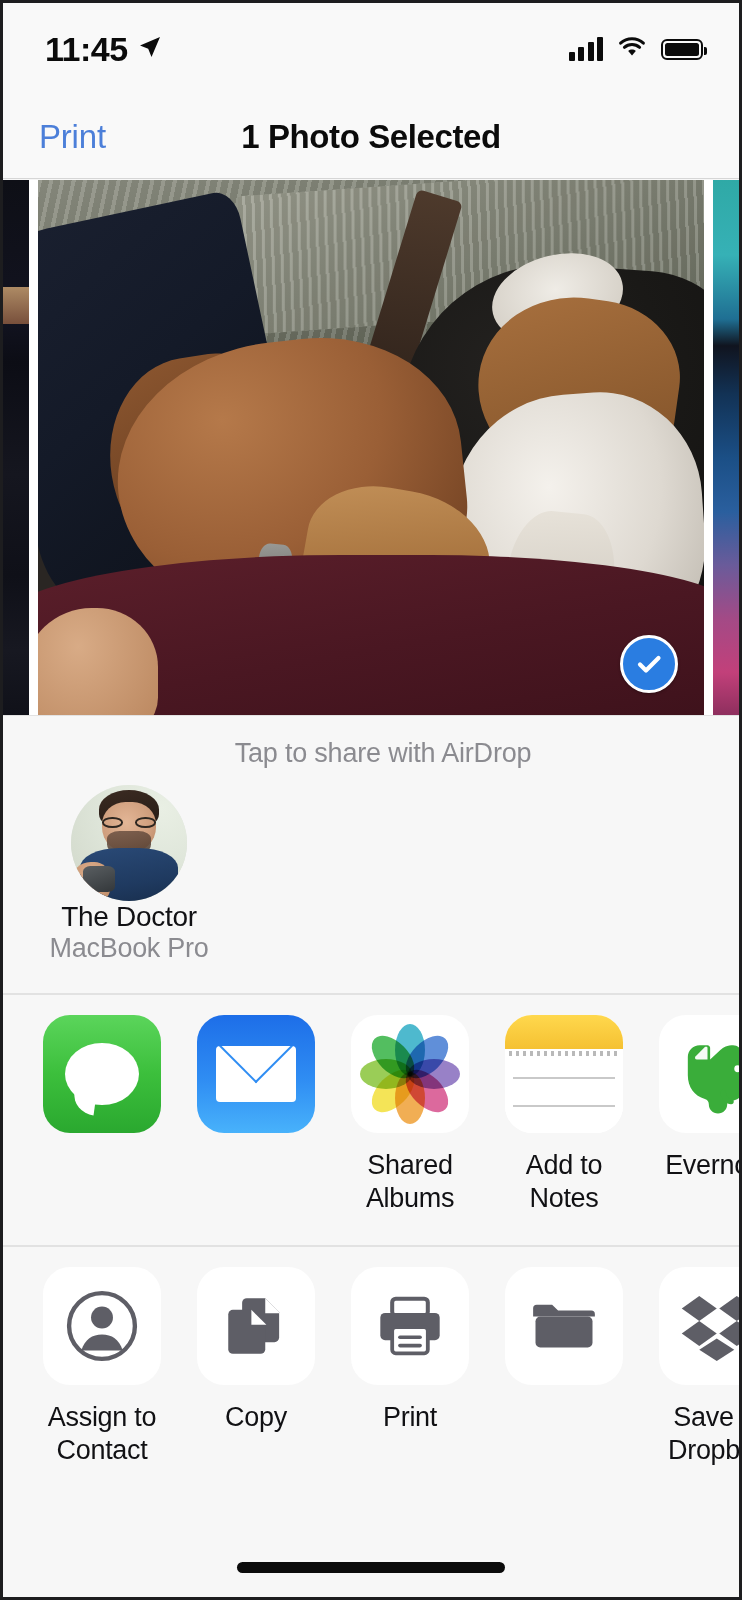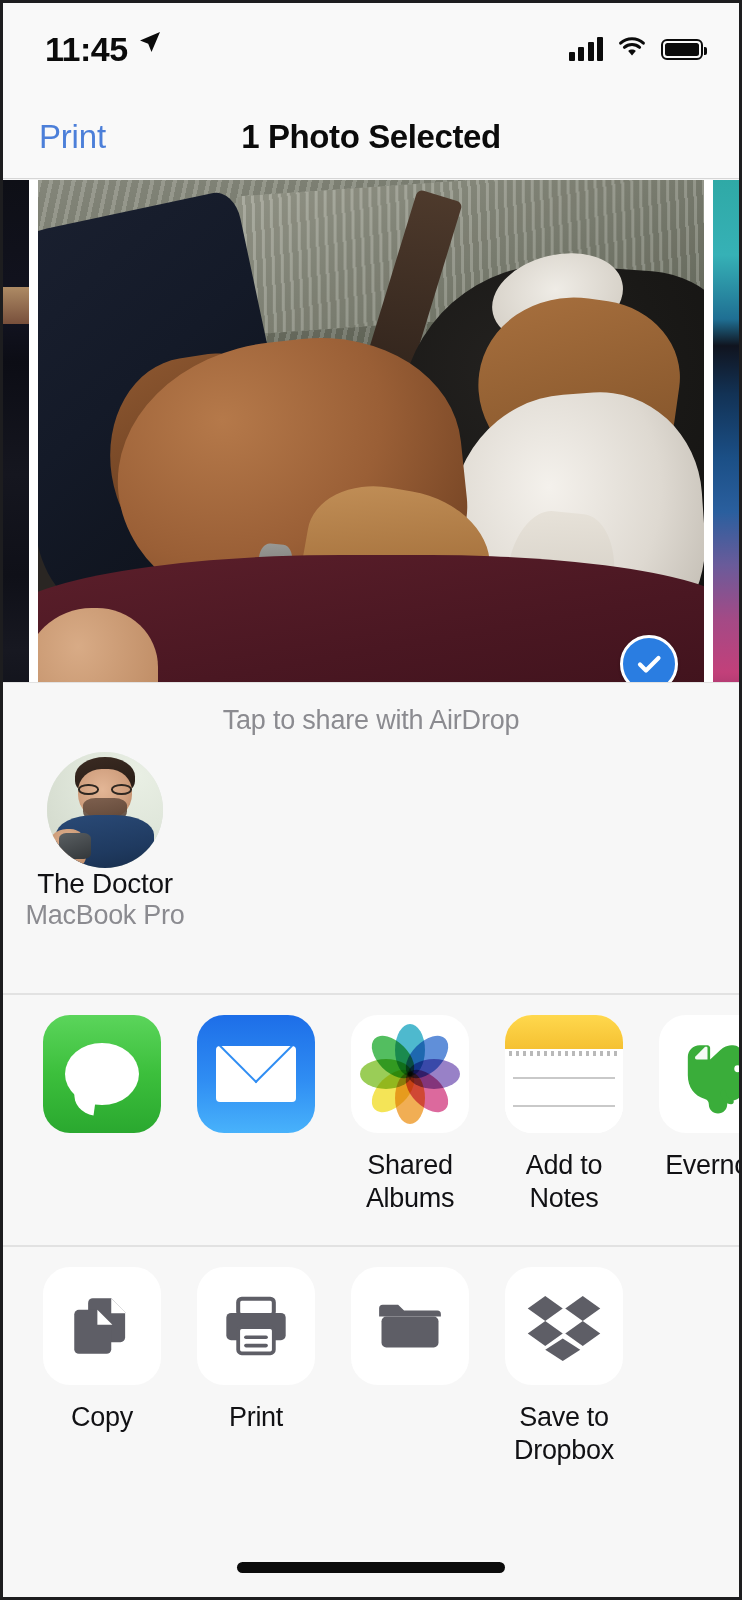--- a/index.html
+++ b/index.html
@@ -20,21 +20,21 @@
     overflow:hidden;
   }
 
   
   .statusbar {
     position:absolute; top:0; left:0; right:0; height:92px;
     background:#f9f9f9;
     display:flex; align-items:center; justify-content:space-between;
     padding:0 36px 0 42px;
   }
-  .status-left { display:flex; gap:10px; }
+  .status-left { display:flex; align-items:center; gap:10px; }
   .status-time {
     font-size:34px; font-weight:700; color:#0b0b0b;
     letter-spacing:-0.5px;
   }
   .loc-arrow { display:block; }
   .status-right { display:flex; align-items:center; gap:14px; }
   .bars { display:flex; align-items:flex-end; gap:3.5px; height:24px; }
   .bars i { display:block; width:6px; background:#0b0b0b; border-radius:1px; }
   .bars i:nth-child(1){ height:9px; }
   .bars i:nth-child(2){ height:14px; }
@@ -201,23 +201,24 @@
     width:58px; height:58px; border-radius:50%;
     background:#2a7de1;
     border:3.5px solid #ffffff;
     display:flex; align-items:center; justify-content:center;
     box-shadow:0 1px 3px rgba(0,0,0,.3);
     cursor:pointer;
   }
 
   
   .airdrop {
-    position:absolute; top:679px; left:0; right:0; height:278px;
+    position:absolute; top:712px; left:0; right:0; height:278px;
     background:#f7f7f7;
     border-top:1.5px solid #e2e2e2;
+    padding-left:24px;
   }
   .airdrop-hint {
     text-align:center; padding-top:22px;
     font-size:27px; color:#8b8b90; letter-spacing:-0.2px;
   }
   .airdrop-list { display:flex; padding:16px 0 0 22px; }
   .airdrop-item { width:160px; text-align:center; cursor:pointer; }
   .avatar {
     width:116px; height:116px; border-radius:50%;
     margin:0 auto; position:relative; overflow:hidden;
@@ -512,20 +513,31 @@
         </svg>
       </div>
       <div class="tile-label">Evernote</div>
     </div>
   </div>
 
   <div class="row-sep" style="top:1242px;"></div>
 
   <div class="tile-row" style="top:1264px;">
 
+    <div class="tile">
+      <div class="tile-icon ic-white">
+        <svg width="78" height="78" viewBox="0 0 64 64">
+          <circle cx="32" cy="32" r="27" class="glyph-stroke" stroke-width="3.6"></circle>
+          <circle cx="32" cy="25" r="9" class="glyph"></circle>
+          <path d="M15 52c3-9 9-13 17-13s14 4 17 13z" class="glyph"></path>
+        </svg>
+      </div>
+      <div class="tile-label">Assign
+to Contact</div>
+    </div>
 
     <div class="tile">
       <div class="tile-icon ic-white">
         <svg width="74" height="74" viewBox="0 0 64 64">
           <path d="M24 8h16l12 12v22a4 4 0 0 1-4 4H24a4 4 0 0 1-4-4V12a4 4 0 0 1 4-4z" class="glyph"></path>
           <path d="M40 8v13h13z" fill="#ffffff"></path>
           <path d="M12 18h16l12 12v22a4 4 0 0 1-4 4H12a4 4 0 0 1-4-4V22a4 4 0 0 1 4-4z" class="glyph"></path>
           <path d="M28 18v13h13z" fill="#ffffff"></path>
         </svg>
       </div>

